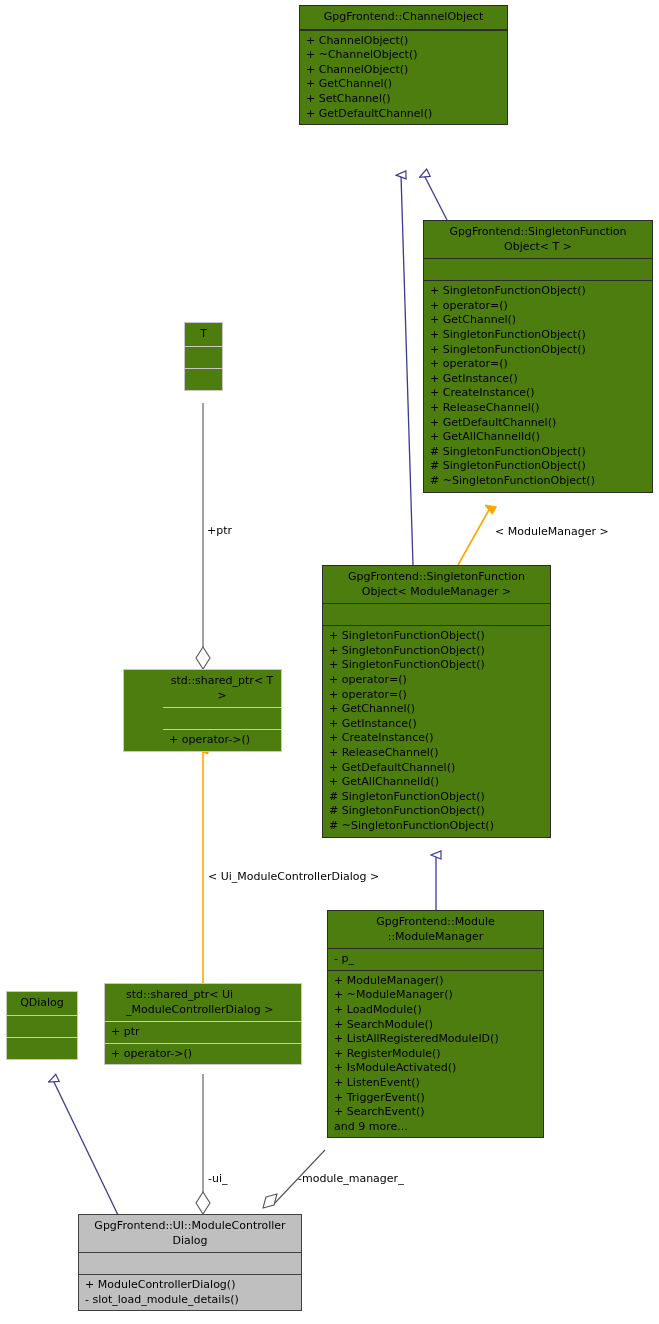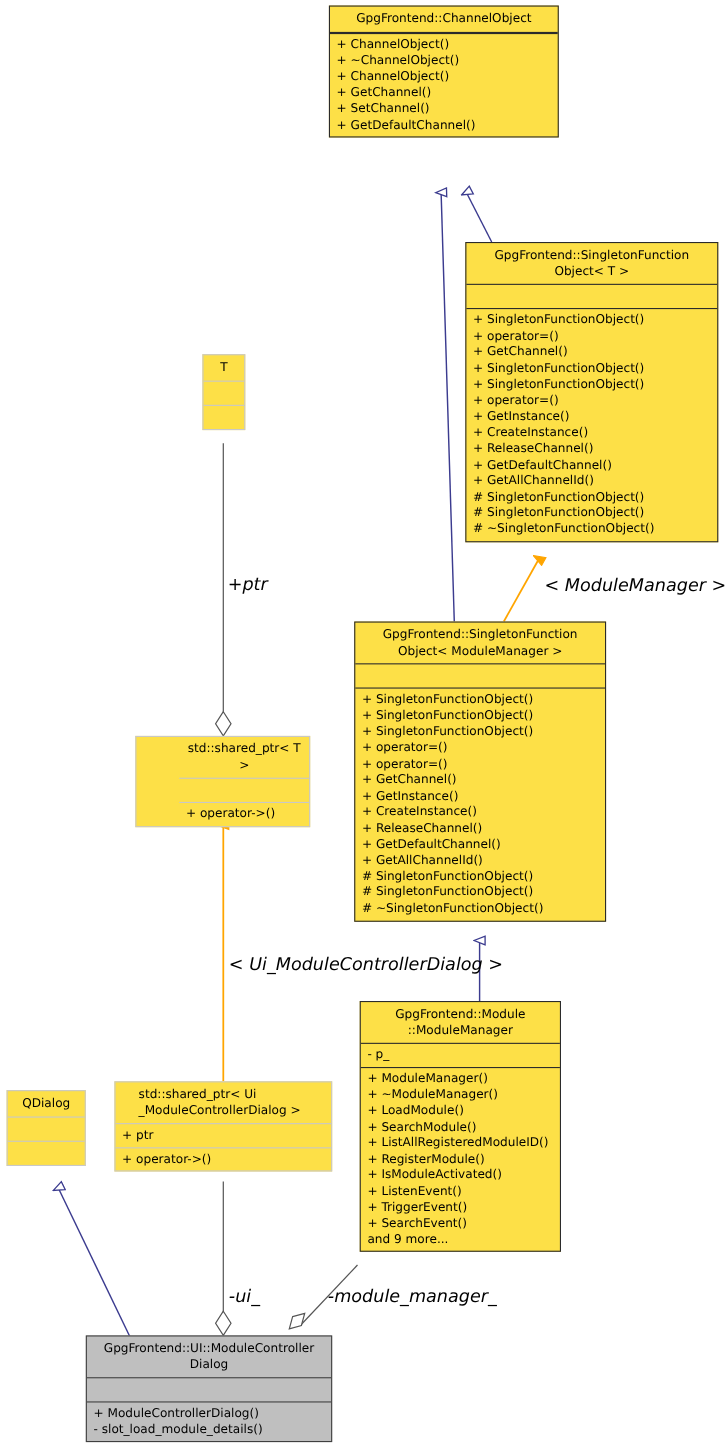--- a/index.html
+++ b/index.html
@@ -21,21 +21,21 @@
     position: absolute;
     left: 0;
     top: 0;
     width: 659px;
     height: 1324px;
     pointer-events: none;
   }
   .node {
     position: absolute;
     box-sizing: border-box;
-    background: #fde047;
+    background: #4d7c0f;
     border: 1px solid #2b2b2b;
     font-size: 11px;
     line-height: 14.6px;
     color: #000000;
     z-index: 5;
   }
   .node.gray {
     background: #bfbfbf;
     border: 1px solid #404040;
   }
@@ -61,26 +61,25 @@
   }
   .node .attrs.empty {
     height: 21px;
     padding: 0;
   }
   .node .row {
     white-space: pre;
   }
   .edge-label {
     position: absolute;
-    font-size: 16px;
+    font-size: 11px;
     line-height: 13px;
     color: #000000;
     white-space: pre;
     z-index: 6;
-    font-style: italic;
   }
 </style>
 </head>
 <body>
 
 <div id="canvas">
 
   <svg id="edges" viewBox="0 0 659 1324" width="659" height="1324" xmlns="http://www.w3.org/2000/svg">
     <defs>
       <marker id="hollow-tri" markerWidth="12" markerHeight="12" refX="5" refY="6" orient="auto" markerUnits="userSpaceOnUse">
@@ -186,21 +185,21 @@
       <div class="row">+ CreateInstance()</div>
       <div class="row">+ ReleaseChannel()</div>
       <div class="row">+ GetDefaultChannel()</div>
       <div class="row">+ GetAllChannelId()</div>
       <div class="row"># SingletonFunctionObject()</div>
       <div class="row"># SingletonFunctionObject()</div>
       <div class="row"># ~SingletonFunctionObject()</div>
     </div>
   </div>
 
-  <div class="node" style="left:327px; top:910px; width:183px;">
+  <div class="node" style="left:327px; top:910px; width:217px;">
     <div class="title">GpgFrontend::Module
 ::ModuleManager</div>
     <div class="sep"></div>
     <div class="attrs">
       <div class="row">- p_</div>
     </div>
     <div class="sep"></div>
     <div class="ops">
       <div class="row">+ ModuleManager()</div>
       <div class="row">+ ~ModuleManager()</div>

